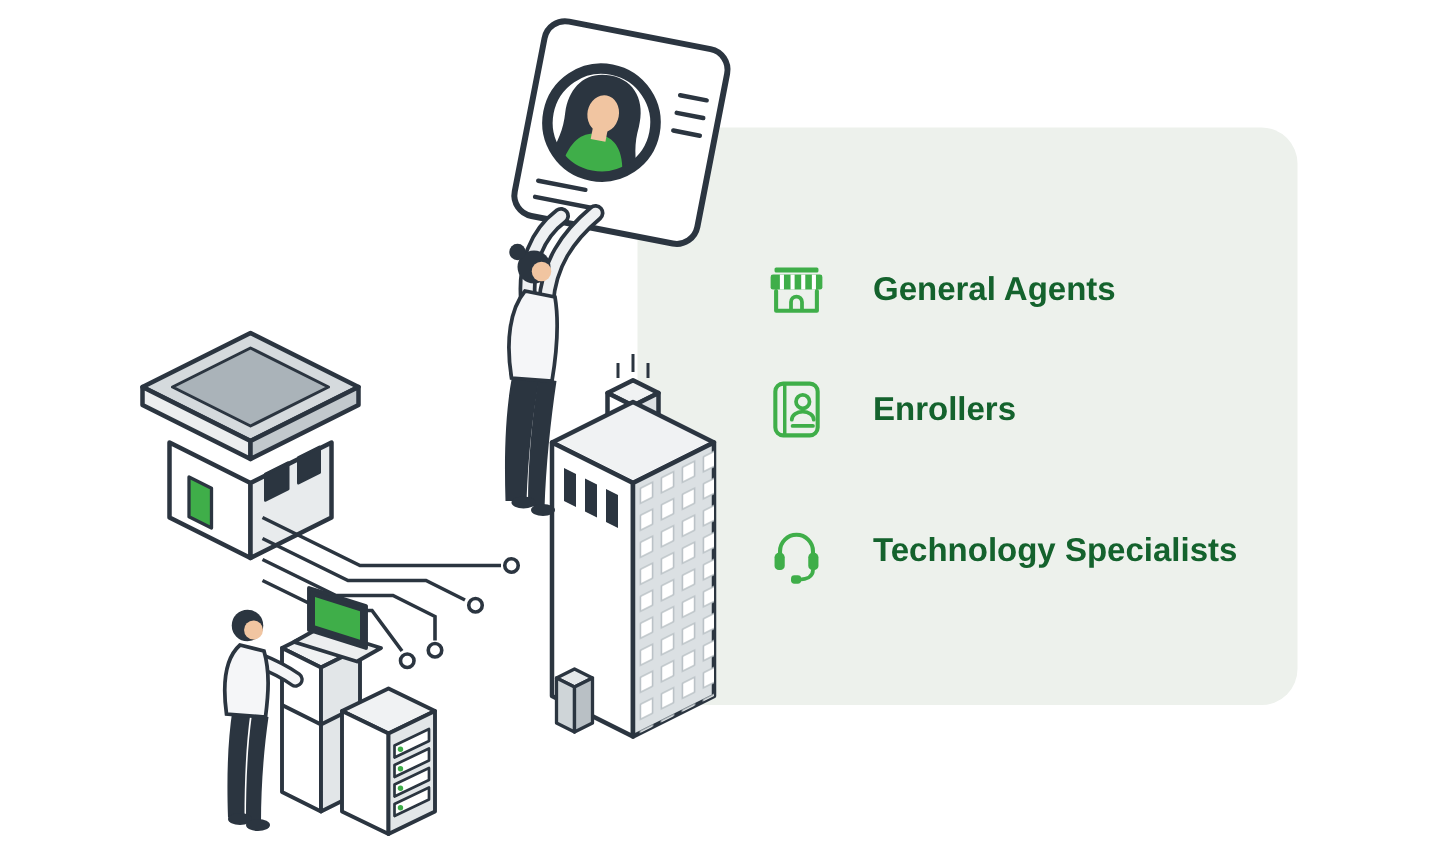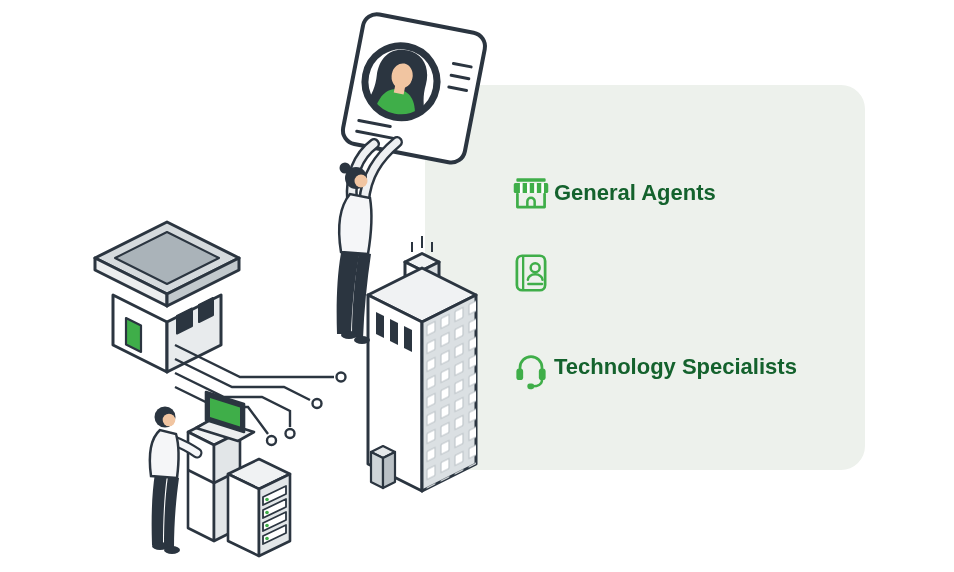--- a/index.html
+++ b/index.html
@@ -4,21 +4,21 @@
 <style>
   html,body{margin:0;padding:0;background:#ffffff;}
   .stage{
     position:relative;width:954px;height:572px;background:#ffffff;
     overflow:hidden;font-family:"Liberation Sans",sans-serif;
   }
   .panel{
     position:absolute;left:425px;top:85px;width:440px;height:385px;
     background:#edf1ec;border-radius:24px;
   }
-  .row{position:absolute;left:83px;display:flex;align-items:center;gap:0;}
+  .row{position:absolute;left:83px;display:flex;align-items:center;gap:28px;}
   .row.r1{top:85px}
   .row.r2{top:165px}
   .row.r3{top:259px}
   .icon{width:46px;height:46px;display:block;flex:0 0 46px;}
   .icon svg{width:100%;height:100%;display:block;}
   .label{
     font-weight:700;font-size:22px;line-height:46px;color:#14622d;
     white-space:nowrap;
   }
   .illustration{
@@ -54,20 +54,21 @@
     <div class="row r2">
       <span class="icon">
         <svg viewBox="0 0 44 44" aria-hidden="true">
           <rect x="8.5" y="5.5" width="27" height="33" rx="5" fill="none" stroke="#3fae49" stroke-width="2.6"></rect>
           <line x1="14.5" y1="6" x2="14.5" y2="38" stroke="#3fae49" stroke-width="2.2"></line>
           <circle cx="26" cy="17" r="4.3" fill="none" stroke="#3fae49" stroke-width="2.4"></circle>
           <path d="M19,28.5 a7,5.2 0 0 1 14,0" fill="none" stroke="#3fae49" stroke-width="2.4" stroke-linecap="round"></path>
           <line x1="19.5" y1="32.5" x2="32.5" y2="32.5" stroke="#3fae49" stroke-width="2.4" stroke-linecap="round"></line>
         </svg>
       </span>
+      <span class="label">Enrollers</span>
     </div>
 
     <div class="row r3">
       <span class="icon">
         <svg viewBox="0 0 44 44" aria-hidden="true">
           <path d="M11.5,26 v-3.5 a10.5,10.5 0 0 1 21,0 V26" fill="none" stroke="#3fae49" stroke-width="2.6" stroke-linecap="round"></path>
           <rect x="8" y="23.5" width="6.5" height="11" rx="2.8" fill="#3fae49"></rect>
           <rect x="29.5" y="23.5" width="6.5" height="11" rx="2.8" fill="#3fae49"></rect>
           <path d="M32.5,34.5 c0,4.5 -4.5,6 -8.5,6" fill="none" stroke="#3fae49" stroke-width="2.4" stroke-linecap="round"></path>
           <rect x="18.5" y="37.8" width="6.5" height="5.4" rx="2.2" fill="#3fae49"></rect>

